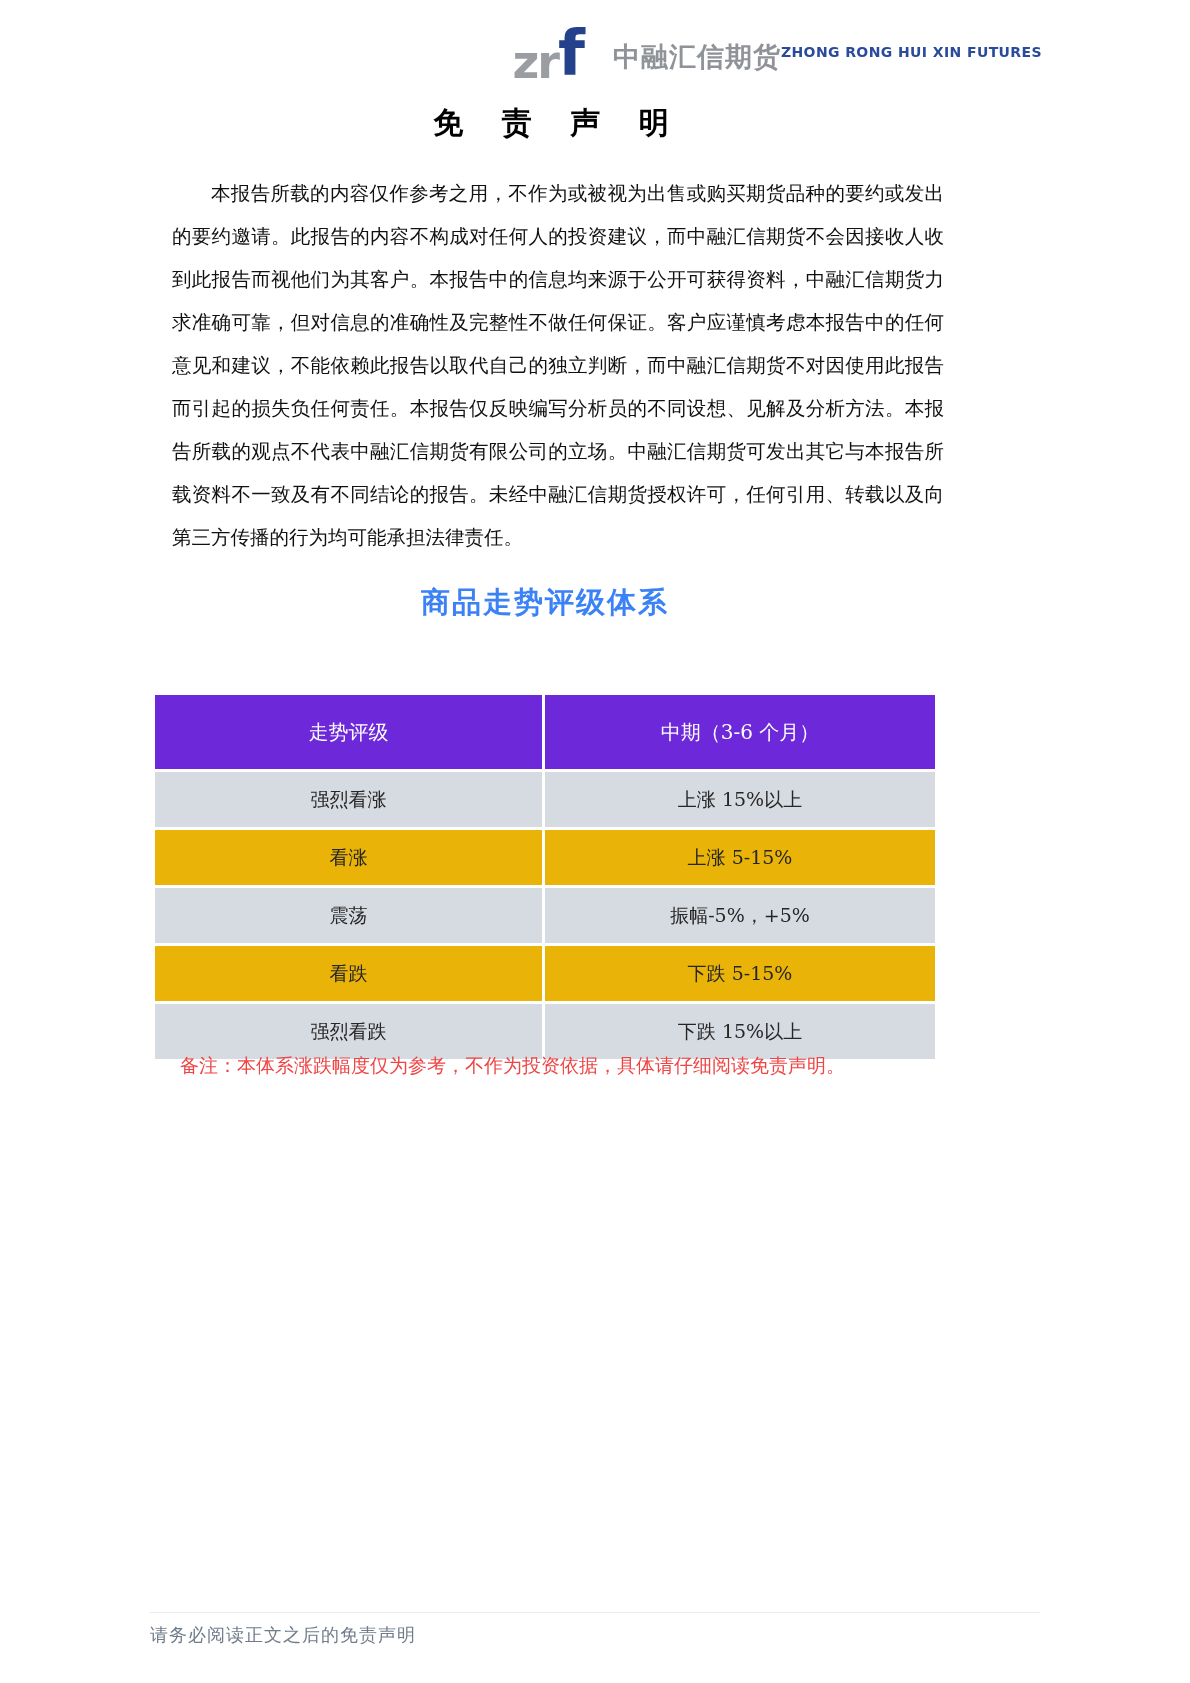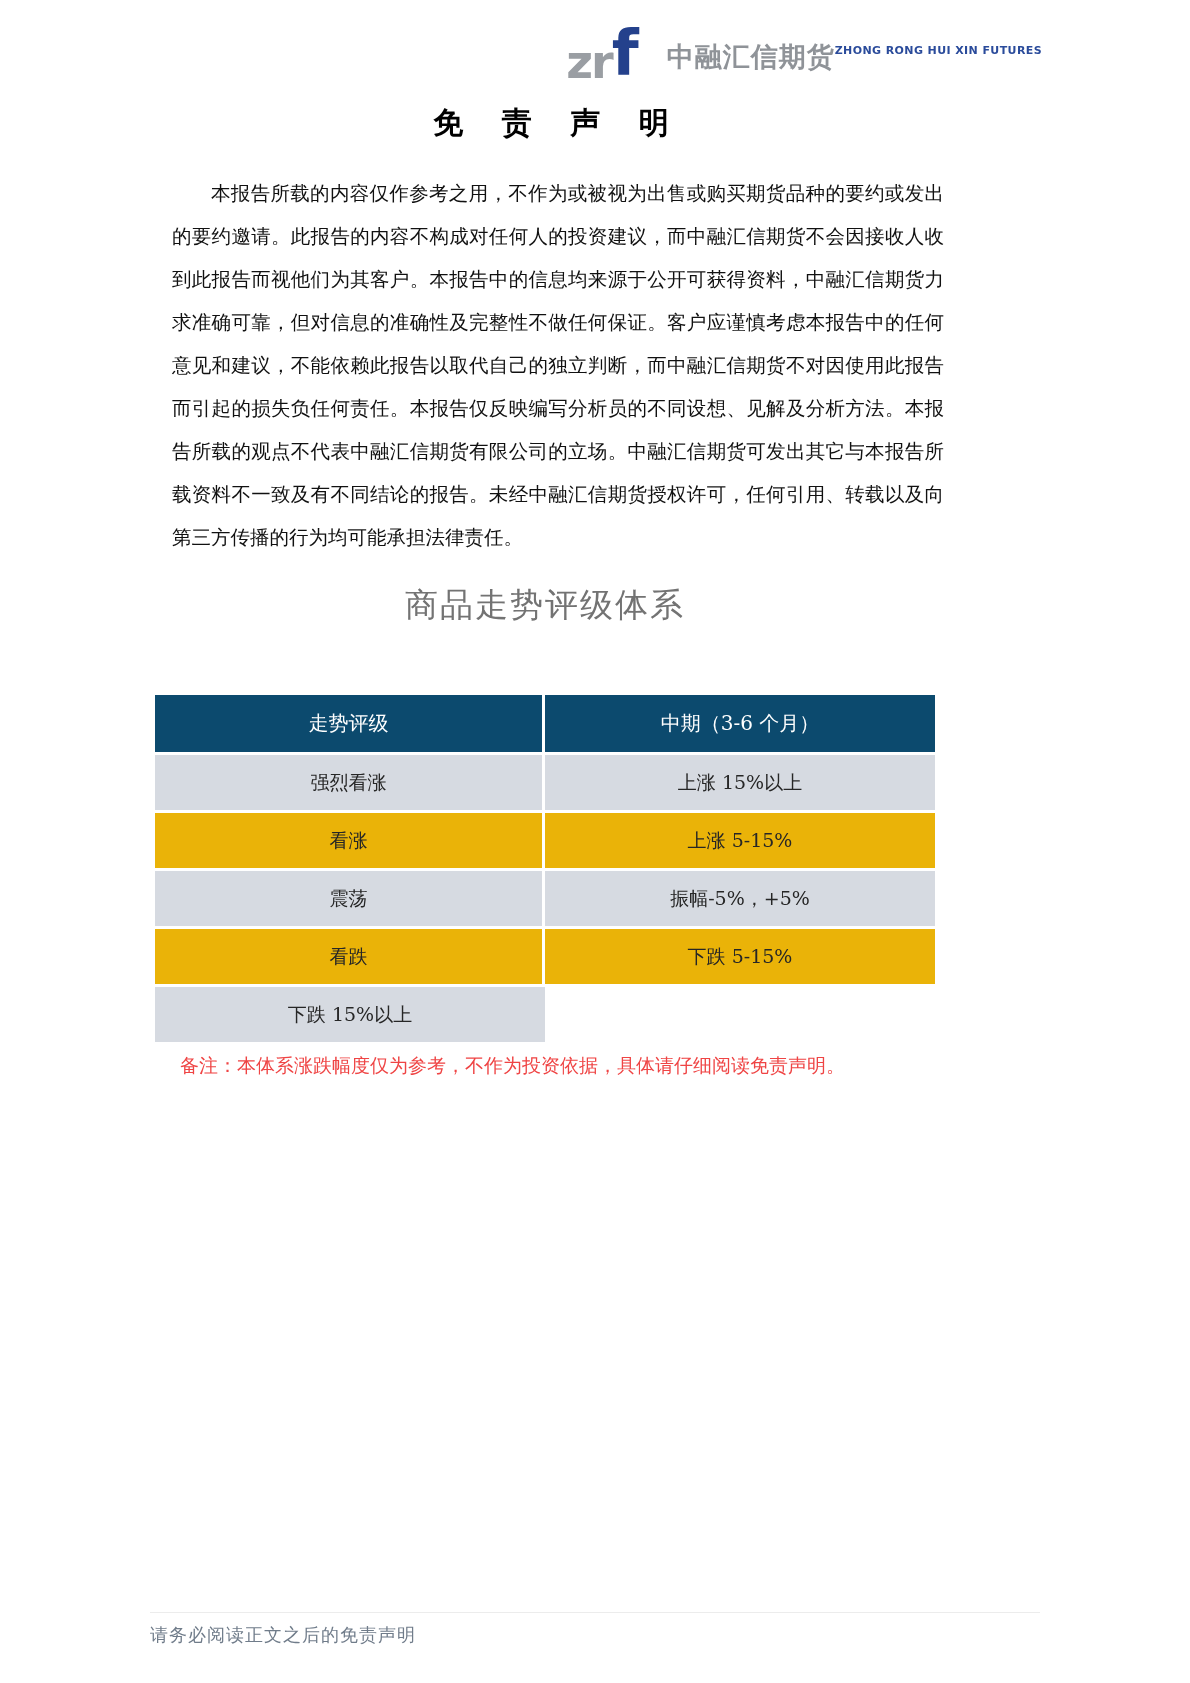--- a/index.html
+++ b/index.html
@@ -36,21 +36,21 @@
   .logo-cn {
     font-family: "DejaVu Sans", "Liberation Sans", sans-serif;
     font-size: 27px;
     font-weight: bold;
     color: #8f9398;
     letter-spacing: 1px;
     line-height: 1.1;
   }
   .logo-en {
     font-family: "DejaVu Sans", "Liberation Sans", sans-serif;
-    font-size: 11px;
+    font-size: 14px;
     font-weight: bold;
     color: #2a4b9b;
     letter-spacing: 0.4px;
     margin-top: 2px;
   }
 
   
   .doc-title {
     position: absolute;
     top: 103px;
@@ -72,23 +72,23 @@
     text-align: justify;
     text-indent: 2em;
     color: #111111;
   }
   .section-title {
     position: absolute;
     top: 583px;
     left: 155px;
     width: 780px;
     text-align: center;
-    font-size: 33px;
-    font-weight: normal;
-    color: #737373;
+    font-size: 29px;
+    font-weight: bold;
+    color: #3b82f6;
     letter-spacing: 2px;
   }
 
   
   .rating-table {
     position: absolute;
     top: 695px;
     left: 155px;
     width: 780px;
   }
@@ -101,22 +101,22 @@
     width: 50%;
     height: 55px;
     display: flex;
     align-items: center;
     justify-content: center;
     font-size: 19px;
     color: #262626;
   }
   .rt-cell.first { border-right: 3px solid #ffffff; }
   .rt-header .rt-cell {
-    height: 57px;
-    background: #0c4a6e;
+    height: 74px;
+    background: #6d28d9;
     color: #ffffff;
     font-size: 20px;
   }
   .row-gray .rt-cell { background: #d6dae1; }
   .row-blue .rt-cell { background: #eab308; }
 
   .table-note {
     position: absolute;
     top: 1053px;
     left: 180px;
@@ -175,20 +175,21 @@
     </div>
     <div class="rt-row row-gray">
       <div class="rt-cell first">震荡</div>
       <div class="rt-cell">振幅-5%，+5%</div>
     </div>
     <div class="rt-row row-blue">
       <div class="rt-cell first">看跌</div>
       <div class="rt-cell">下跌 5-15%</div>
     </div>
     <div class="rt-row row-gray">
+      <div class="rt-cell first">强烈看跌</div>
       <div class="rt-cell">下跌 15%以上</div>
     </div>
   </div>
 
   <div class="table-note">备注：本体系涨跌幅度仅为参考，不作为投资依据，具体请仔细阅读免责声明。</div>
 
   <div class="footer">
     <div class="footer-text">请务必阅读正文之后的免责声明</div>
   </div>
 

